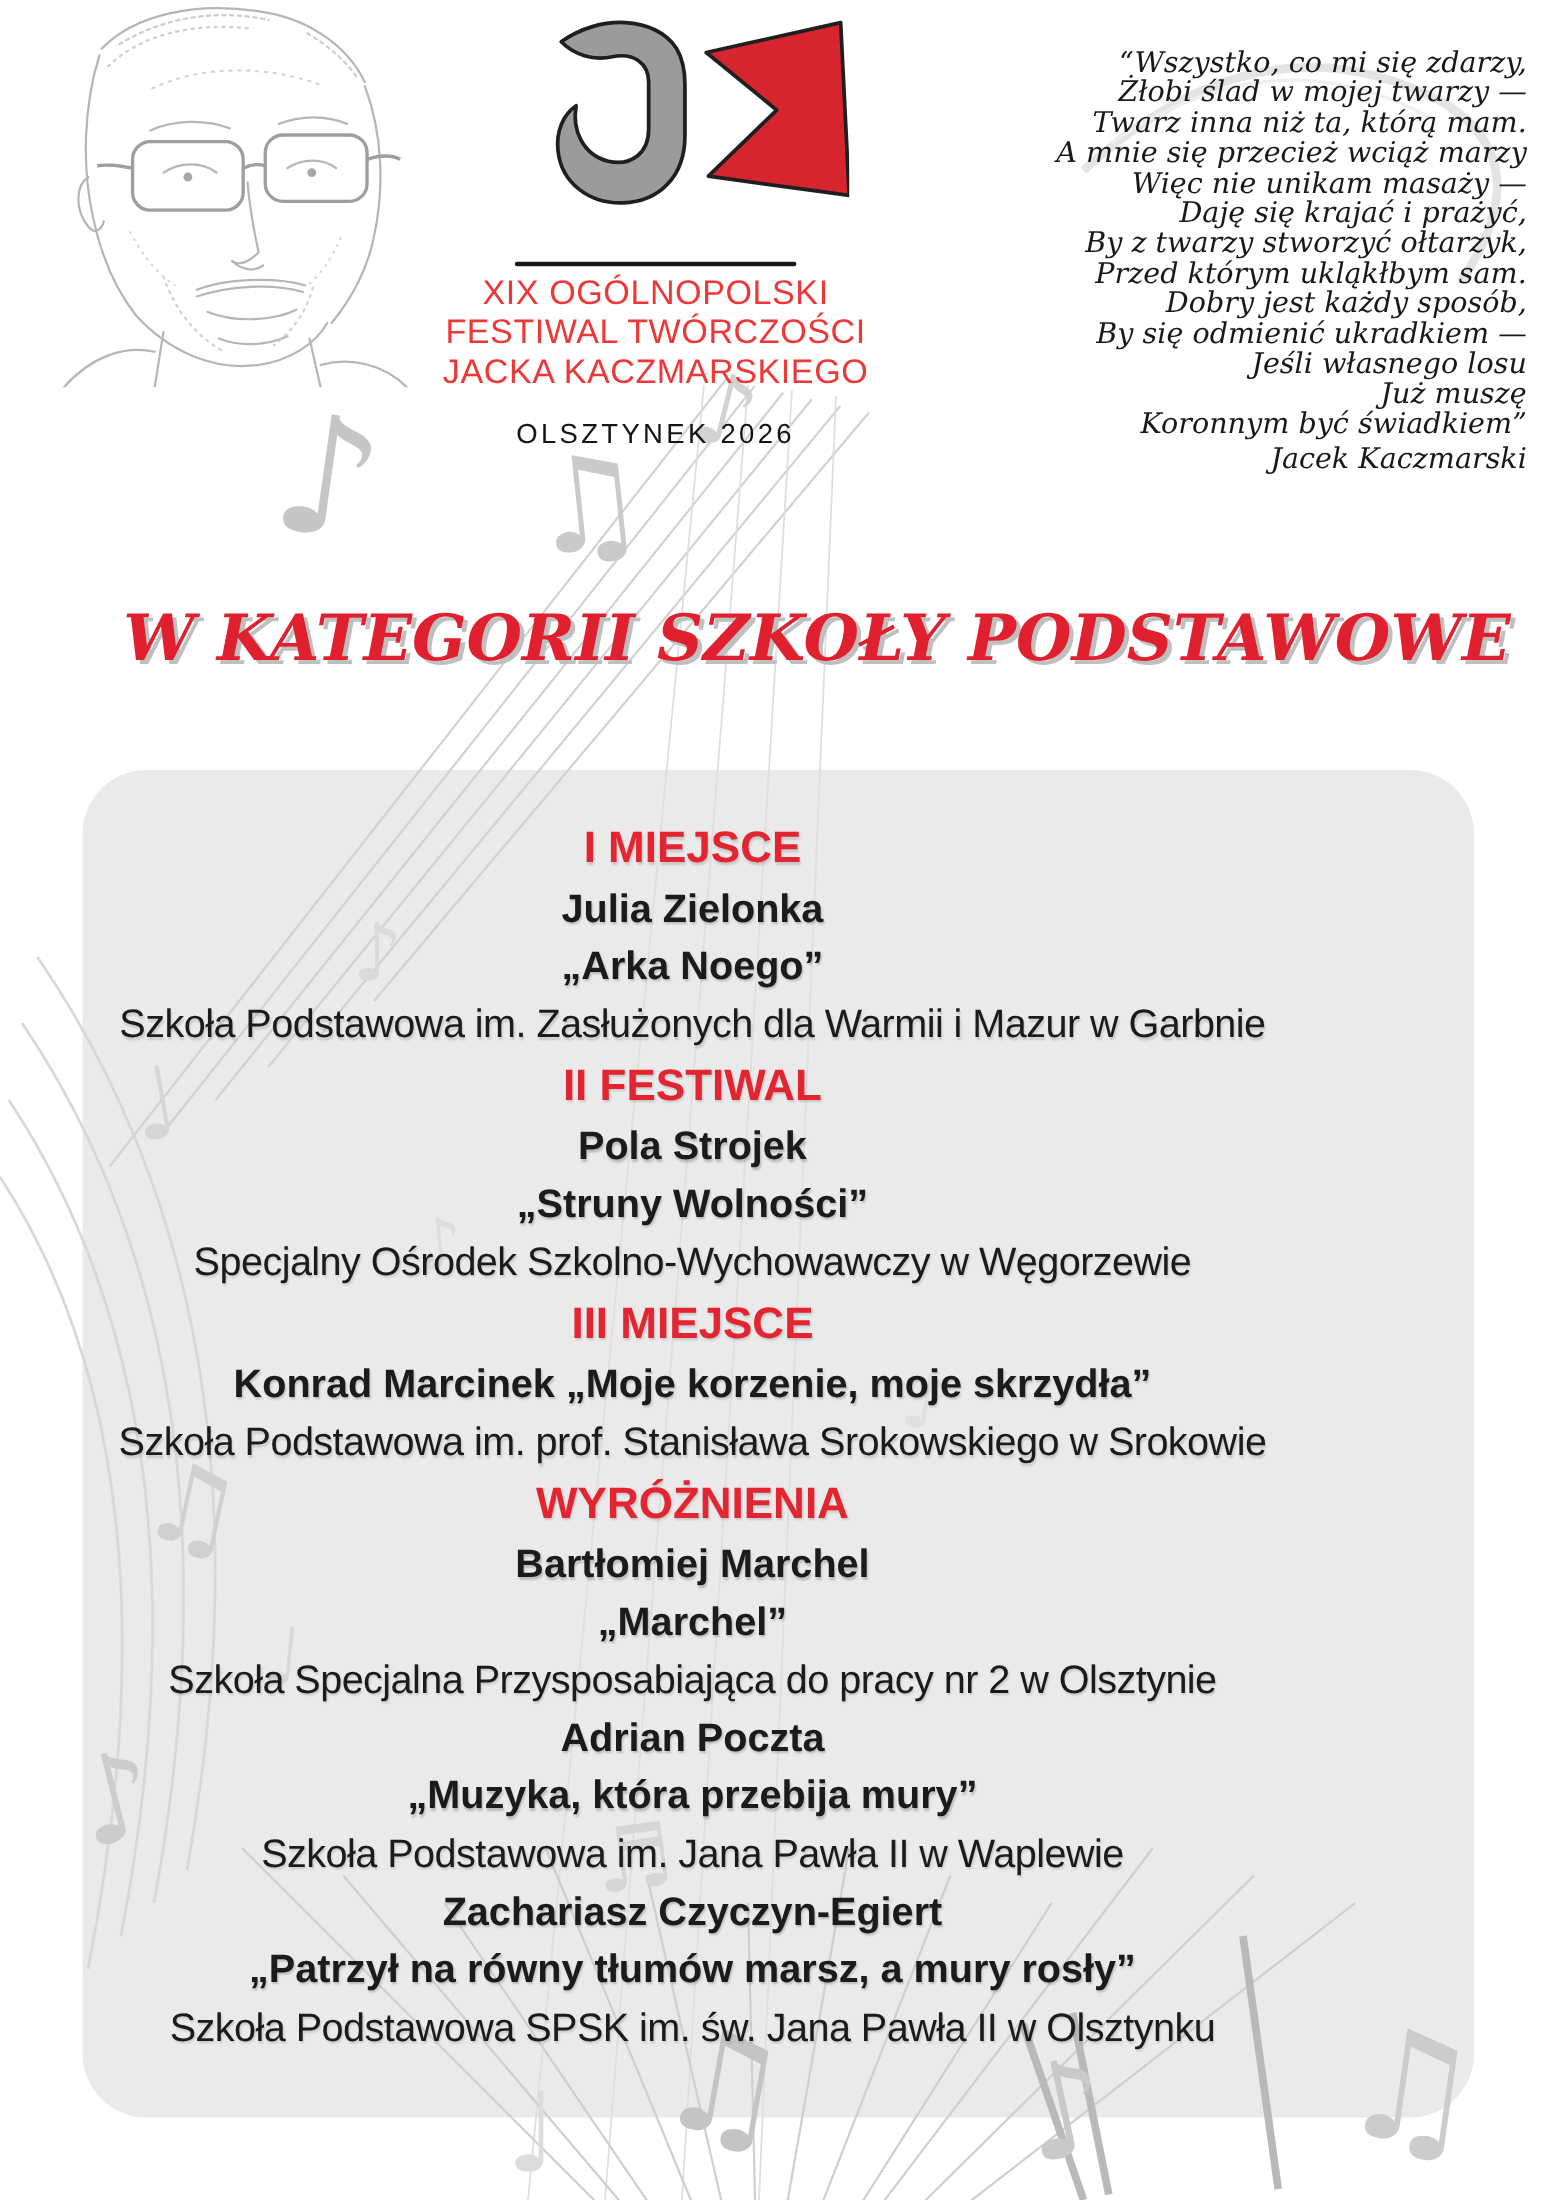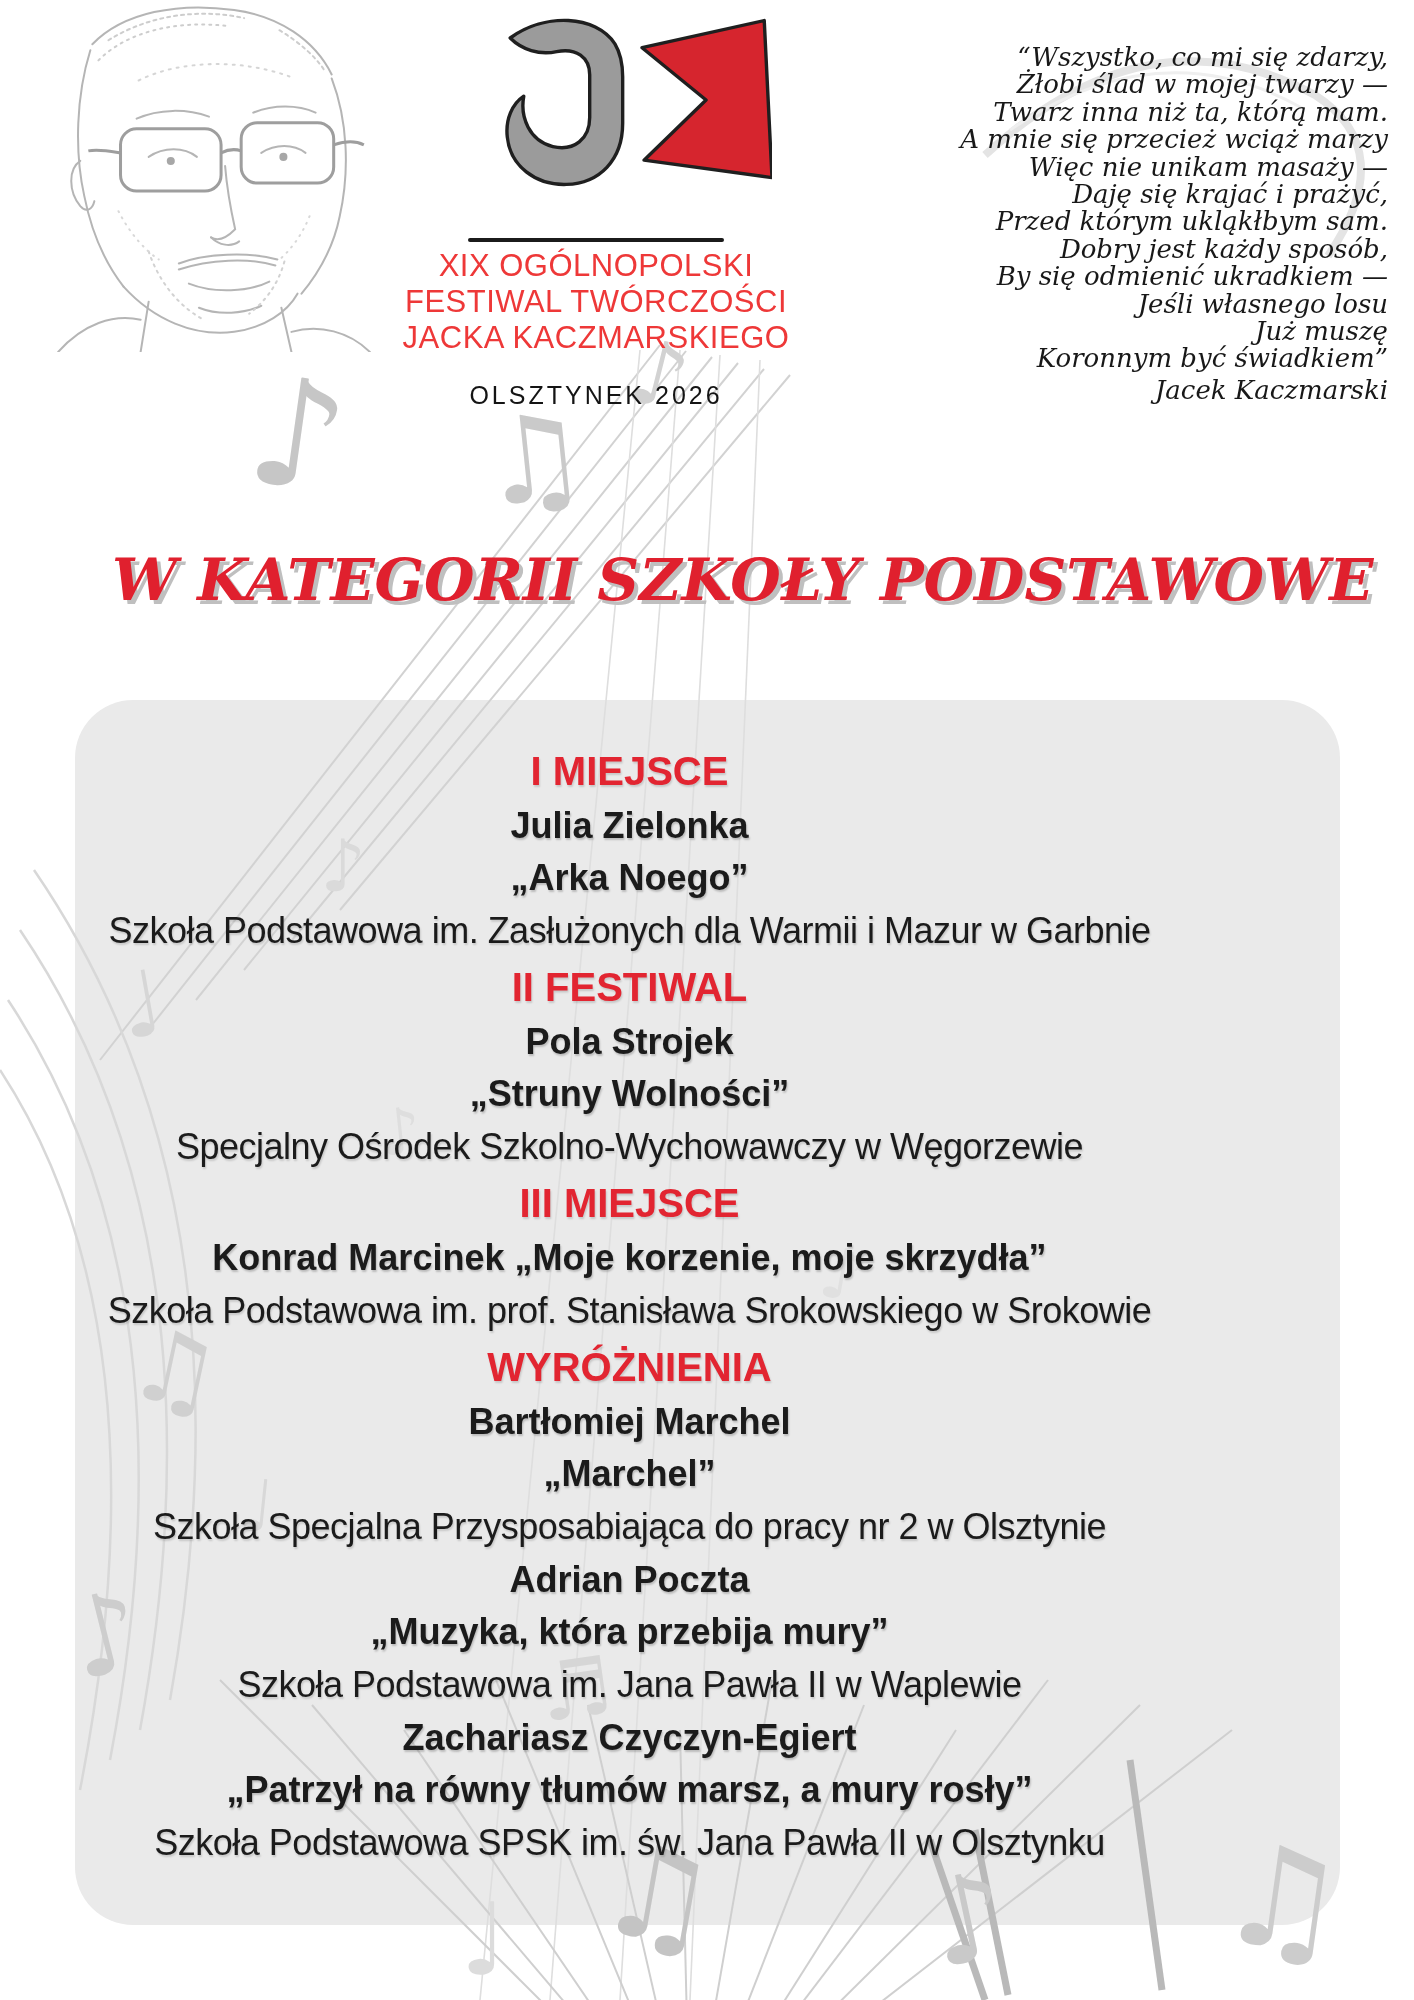--- a/index.html
+++ b/index.html
@@ -159,20 +159,21 @@
   <div id="event-loc">OLSZTYNEK 2026</div>
 </div>
 
 <div class="abs" id="poem">
   <div class="poem-line">“Wszystko, co mi się zdarzy,</div>
   <div class="poem-line">Żłobi ślad w mojej twarzy —</div>
   <div class="poem-line">Twarz inna niż ta, którą mam.</div>
   <div class="poem-line">A mnie się przecież wciąż marzy</div>
   <div class="poem-line">Więc nie unikam masaży —</div>
   <div class="poem-line">Daję się krajać i prażyć,</div>
+  <div class="poem-line">By z twarzy stworzyć ołtarzyk,</div>
   <div class="poem-line">Przed którym ukląkłbym sam.</div>
   <div class="poem-line">Dobry jest każdy sposób,</div>
   <div class="poem-line">By się odmienić ukradkiem —</div>
   <div class="poem-line">Jeśli własnego losu</div>
   <div class="poem-line">Już muszę</div>
   <div class="poem-line">Koronnym być świadkiem”</div>
   <div class="poem-author">Jacek Kaczmarski</div>
 </div>
 
 <div class="abs" id="main-title">

